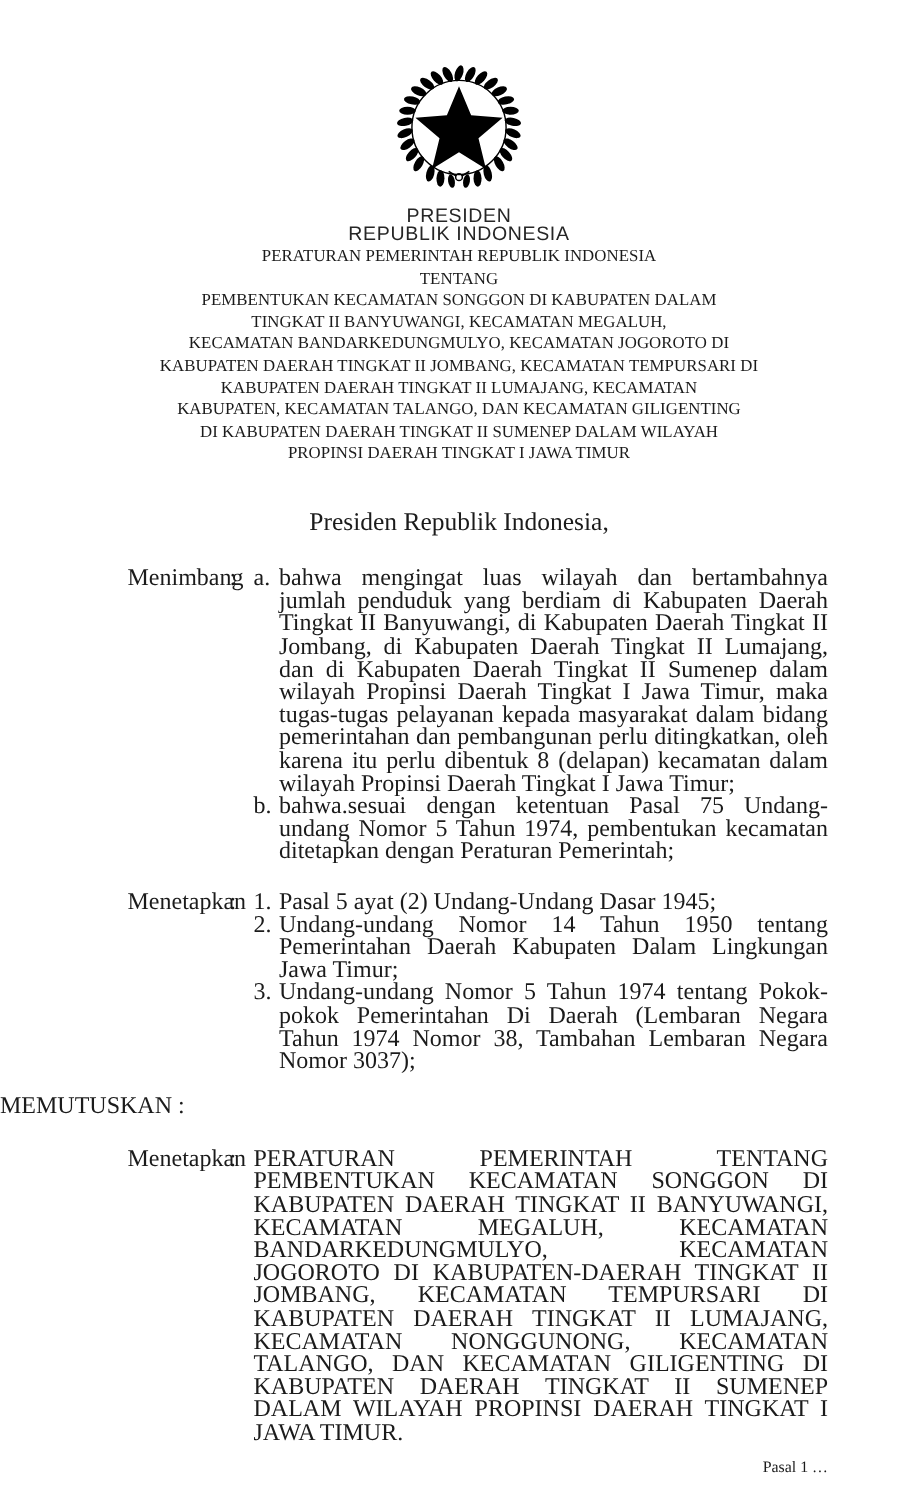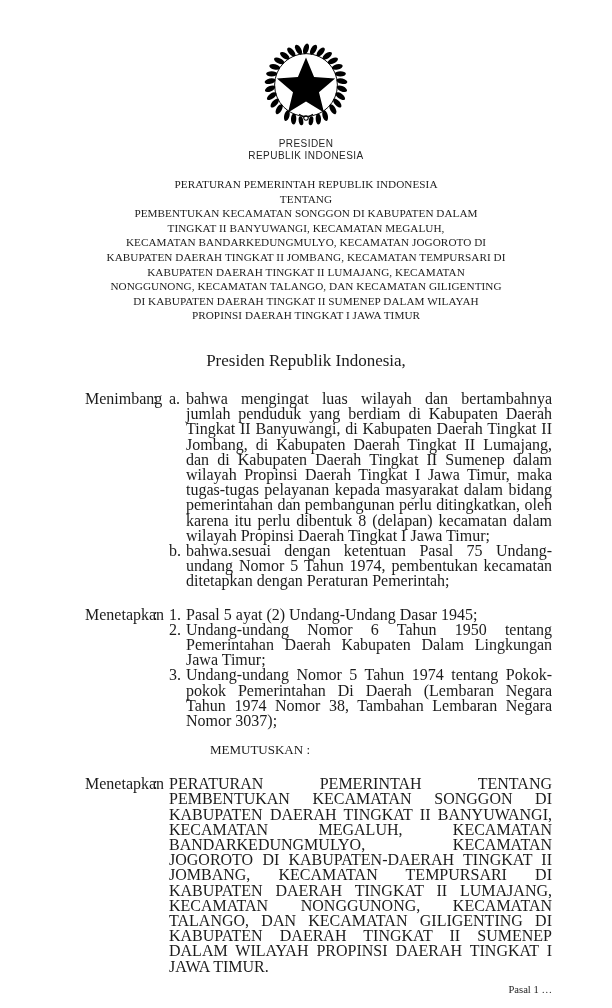--- a/index.html
+++ b/index.html
@@ -35,29 +35,29 @@
     height: 86px;
     display: inline-block;
     vertical-align: middle;
   }
   .emblem svg { display: block; width: 86px; height: 86px; }
 
   .emblem-caption {
     margin-top: 10px;
     text-align: center;
     font-family: "Liberation Sans", "DejaVu Sans", sans-serif;
-    font-size: 10px;
+    font-size: 13px;
     letter-spacing: 0.45px;
     line-height: 11.5px;
     color: #262626;
   }
 
   
   .title-block {
-    margin-top: 16px;
+    margin-top: 3px;
     text-align: center;
     font-size: 11.2px;
     line-height: 14.6px;
     letter-spacing: 0.05px;
     padding-left: 56px;
     padding-right: 56px;
   }
   .title-block .tline { white-space: pre-wrap; }
 
   
@@ -101,22 +101,22 @@
     text-justify: inter-word;
     hyphens: none;
   }
   .item + .item { margin-top: 0px; }
 
   .spacer-14 { height: 14px; }
   .spacer-18 { height: 18px; }
   .spacer-20 { height: 20px; }
 
   .memutuskan {
-    text-align: center;
-    font-size: 13px;
+    text-align: left;
+    font-size: 16px;
     padding-right: 92px;
   }
 
   .plain-body {
     text-align: justify;
     text-justify: inter-word;
   }
 
   .footnote {
     font-size: 10.6px;
@@ -248,21 +248,21 @@
   </div>
 
   <div class="title-block">
     <div class="tline">PERATURAN PEMERINTAH REPUBLIK INDONESIA</div>
     <div class="tline">TENTANG</div>
     <div class="tline">PEMBENTUKAN KECAMATAN SONGGON DI KABUPATEN DALAM</div>
     <div class="tline">TINGKAT II BANYUWANGI, KECAMATAN MEGALUH,</div>
     <div class="tline">KECAMATAN BANDARKEDUNGMULYO, KECAMATAN JOGOROTO DI</div>
     <div class="tline">KABUPATEN DAERAH TINGKAT II JOMBANG, KECAMATAN TEMPURSARI DI</div>
     <div class="tline">KABUPATEN DAERAH TINGKAT II LUMAJANG, KECAMATAN</div>
-    <div class="tline">NONGGUNONG, KECAMATAN TALANGO, DAN KECAMATAN GILIGENTING</div>
+    <div class="tline">KABUPATEN, KECAMATAN TALANGO, DAN KECAMATAN GILIGENTING</div>
     <div class="tline">DI KABUPATEN DAERAH TINGKAT II SUMENEP DALAM WILAYAH</div>
     <div class="tline">PROPINSI DAERAH TINGKAT I JAWA TIMUR</div>
   </div>
 
   <div class="opening">Presiden Republik Indonesia,</div>
 
   <div class="spacer-20"></div>
 
   <div class="clause">
     <div class="clause-label">Menimbang</div>
@@ -284,21 +284,21 @@
   <div class="clause">
     <div class="clause-label">Menetapkan</div>
     <div class="clause-colon">:</div>
     <div class="clause-body">
       <div class="item">
         <div class="item-marker">1.</div>
         <div class="item-text">Pasal 5 ayat (2) Undang-Undang Dasar 1945;</div>
       </div>
       <div class="item">
         <div class="item-marker">2.</div>
-        <div class="item-text">Undang-undang  Nomor 6 Tahun 1950 tentang Pemerintahan Daerah Kabupaten Dalam Lingkungan Jawa Timur;</div>
+        <div class="item-text">Undang-undang  Nomor 14 Tahun 1950 tentang Pemerintahan Daerah Kabupaten Dalam Lingkungan Jawa Timur;</div>
       </div>
       <div class="item">
         <div class="item-marker">3.</div>
         <div class="item-text">Undang-undang  Nomor 5 Tahun 1974 tentang Pokok-pokok Pemerintahan Di Daerah (Lembaran Negara Tahun 1974 Nomor 38, Tambahan Lembaran Negara Nomor 3037);</div>
       </div>
     </div>
   </div>
 
   <div class="spacer-14"></div>
 

